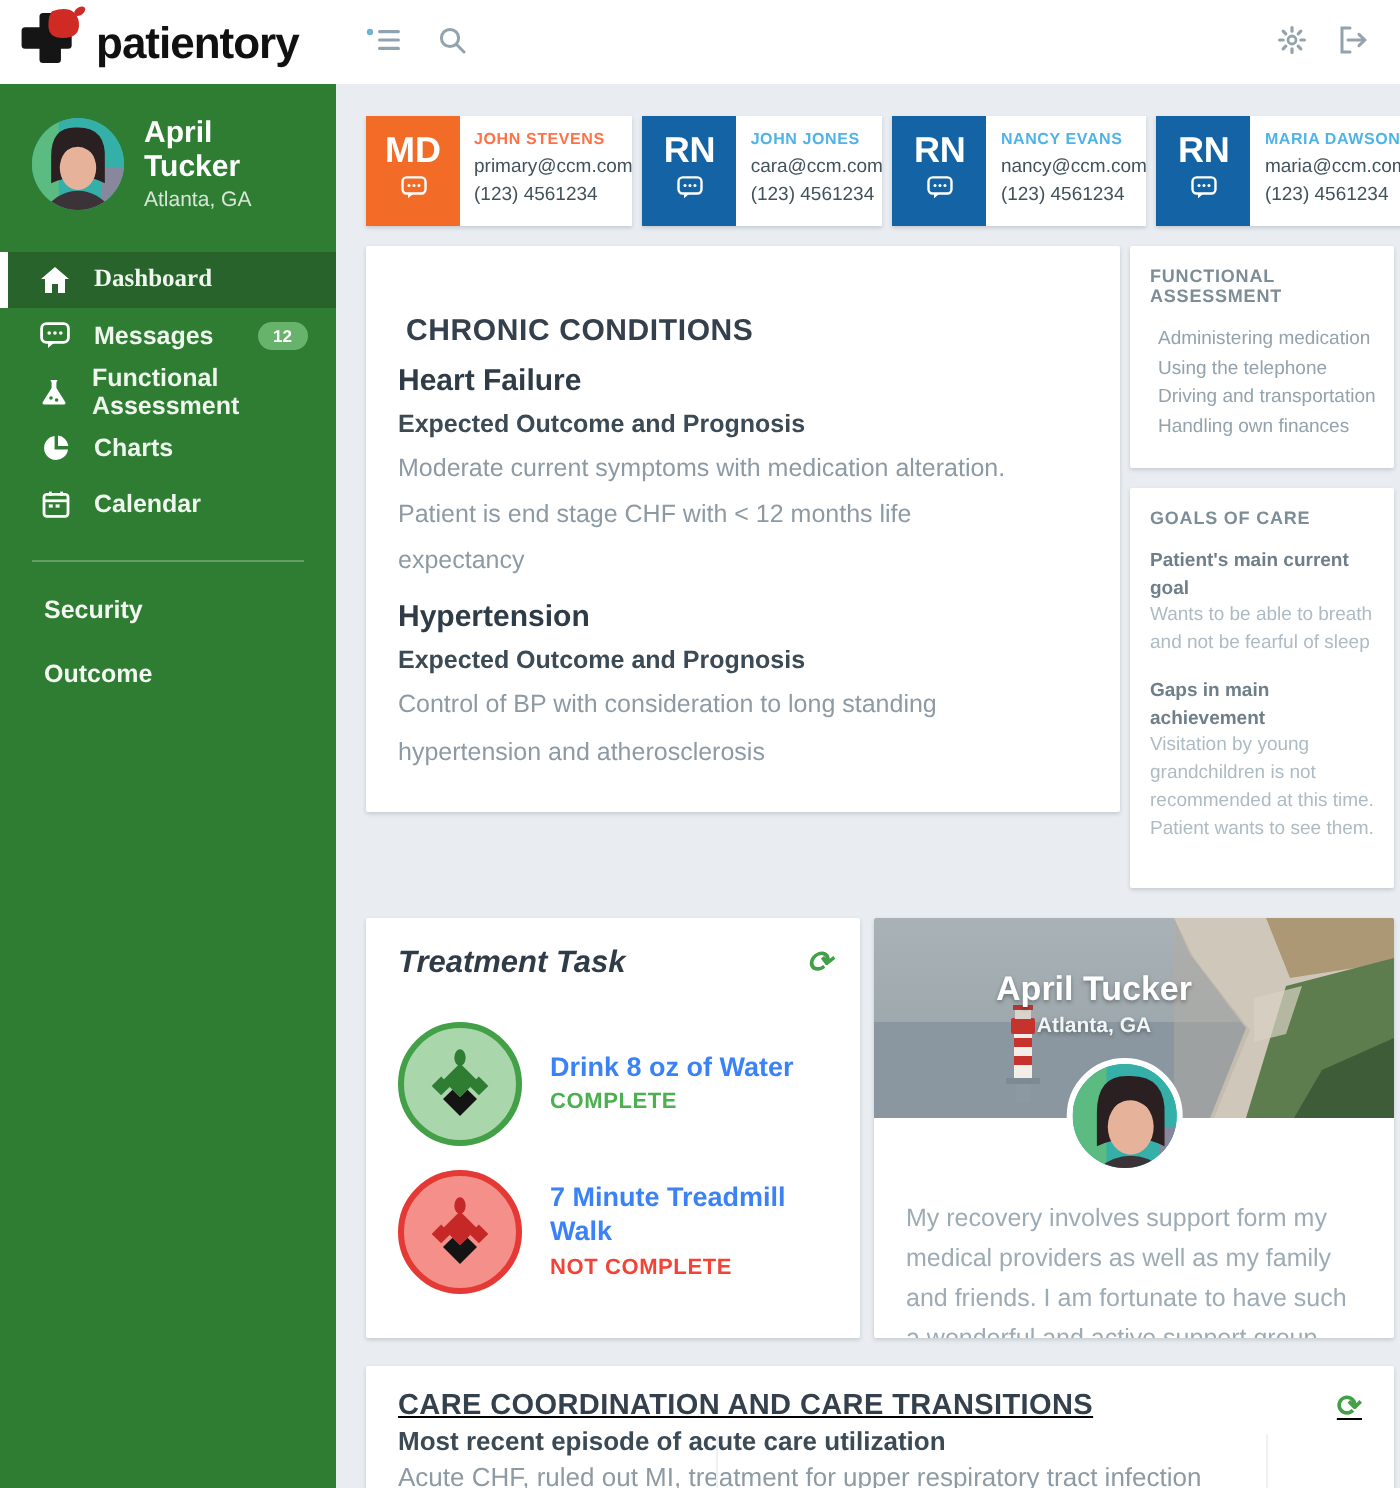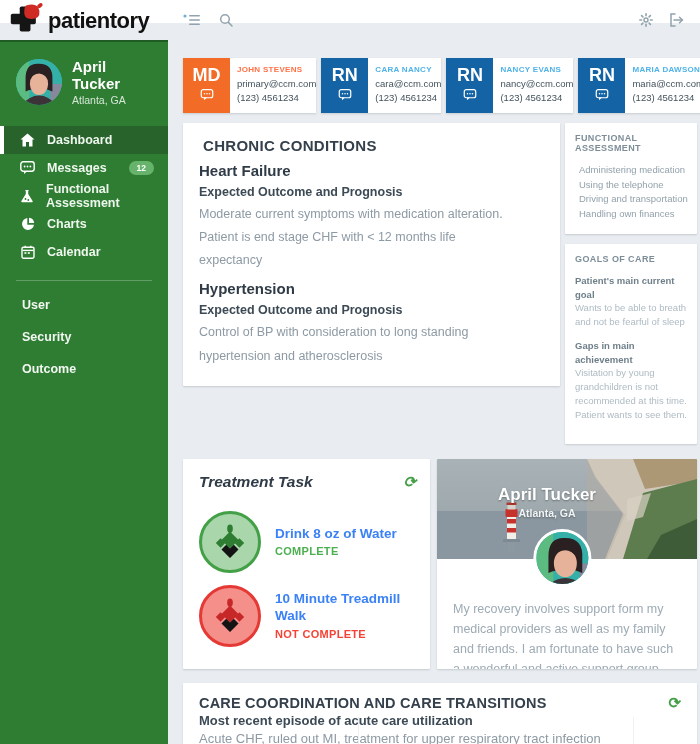--- a/index.html
+++ b/index.html
@@ -1,37 +1,37 @@
 <!DOCTYPE html>
 <html><head>
 <meta charset="utf-8">
 <style>
   * { margin:0; padding:0; box-sizing:border-box; }
   html,body { background:#dfe3e8; }
   body { font-family:"Liberation Sans", sans-serif; }
   .app { position:relative; width:700px; height:744px; background:#e9edf1; overflow:hidden; }
 
   
-  .header { position:absolute; top:0; left:0; width:700px; height:23px; background:#ffffff; z-index:5;text-align:right; }
+  .header { position:absolute; top:0; left:0; width:700px; height:42px; background:#ffffff; z-index:5;text-align:right; }
   .brand { position:absolute; left:8px; top:2px; display:flex; align-items:center; gap:4px; }
   .brand-name { font-size:22px; font-weight:bold; color:#111; letter-spacing:-0.5px; }
   .hdr-icons-left { position:absolute; left:183px; top:0; height:40px; display:flex; align-items:center; gap:18px; }
   .hdr-icons-right { position:absolute; right:16px; top:0; height:40px; display:flex; align-items:center; gap:16px; }
   .hicon { color:#93a3ad; cursor:pointer; display:flex; align-items:center; }
 
   
   .sidebar { position:absolute; top:40px; left:0; width:168px; height:704px; background:#2e7d32; border-top:2px solid #1f5c23; }
   .side-profile { display:flex; align-items:center; gap:10px; padding:16px 10px 14px 16px; }
   .side-avatar { width:46px; height:46px; border-radius:50%; overflow:hidden; flex:0 0 auto; background:#35b0a8; }
   .side-user-name { color:#fff; font-size:15px; font-weight:bold; line-height:1.15; }
   .side-user-loc { color:#d7e6d8; font-size:10.5px; margin-top:1px; }
   .menu { margin-top:6px; }
   .menu-item { position:relative; display:flex; align-items:center; gap:12px; height:28px; padding-left:20px; color:#eef6ee; font-size:12.5px; font-weight:bold; cursor:pointer; }
   .menu-item .micon { width:15px; height:15px; display:flex; align-items:center; justify-content:center; }
-  .menu-item.active { background:#27632b; }
+  .menu-item.active { background:#27632b;font-family:Liberation Serif, serif; }
   .menu-item.active::before { content:""; position:absolute; left:0; top:0; bottom:0; width:4px; background:#ffffff; }
   .badge { margin-left:auto; margin-right:14px; background:#67b36b; color:#fff; font-size:8.5px; font-weight:bold; padding:2px 8px; border-radius:8px; }
   .side-divider { height:1px; background:rgba(255,255,255,0.25); margin:14px 16px 8px 16px; }
   .side-link { display:block; padding:9px 0 9px 22px; color:#f2f7f2; font-size:12.5px; font-weight:bold; cursor:pointer; }
 
   
   .main { position:absolute; left:168px; top:40px; width:532px; height:704px; padding:18px 3px 0 15px; }
   .card { background:#fff; border-radius:1px; box-shadow:0 1px 2px rgba(40,50,60,0.18); }
 
   
@@ -43,21 +43,21 @@
   .contact-left.rn { background:#1464a5; }
   .contact-info { padding:7px 0 0 7px; overflow:hidden; }
   .contact-name { font-size:8px; font-weight:bold; letter-spacing:0.3px; margin-bottom:3px; white-space:nowrap; }
   .contact-name.orange { color:#ff7146; }
   .contact-name.blue { color:#4fb3e8; }
   .contact-line { font-size:9.5px; color:#42525c; line-height:1.45; white-space:nowrap; }
 
   
   .grid-mid { display:flex; gap:5px; align-items:flex-start; margin-bottom:15px; }
   .chronic-card { flex:1; padding:14px 16px 18px 16px; min-height:214px; }
-  .chronic-title { font-size:15px; font-weight:bold; color:#34404c; letter-spacing:0.3px; padding-left:4px; margin-bottom:6px; }
+  .chronic-title { font-size:15px; font-weight:bold; color:#34404c; letter-spacing:0.3px; padding-left:4px; margin-bottom:6px;margin-top:20px; }
   .cond-name { font-size:15px; font-weight:bold; color:#2f3b46; margin-top:8px; }
   .cond-sub { font-size:12.5px; font-weight:bold; color:#3c4a55; margin-top:6px; }
   .cond-text { font-size:12.5px; color:#8d9aa4; line-height:1.85; margin-top:4px; width:310px; }
   .right-col { width:132px; display:flex; flex-direction:column; gap:10px; }
   .mini-card { padding:10px 8px 12px 10px; }
   .mini-title { font-size:9px; font-weight:bold; color:#7d8d98; letter-spacing:0.4px; margin-bottom:10px; }
   .mini-title.center { text-align:left; }
   .mini-item { font-size:9.5px; color:#93a2ac; line-height:1.55; padding-left:4px; }
   .goal-head { font-size:9.5px; font-weight:bold; color:#6e7f8a; line-height:1.45; }
   .goal-text { font-size:9.5px; color:#aebbc3; line-height:1.45; margin-bottom:10px; }
@@ -80,21 +80,21 @@
   .profile-card { flex:1; position:relative; height:210px; overflow:hidden; }
   .cover { position:relative; width:100%; height:100px; }
   .cover svg { display:block; width:100%; height:100px; }
   .cover-name { position:absolute; top:26px; left:0; right:40px; text-align:center; color:#fff; font-size:17px; font-weight:bold; text-shadow:0 1px 2px rgba(0,0,0,0.35); }
   .cover-loc { position:absolute; top:48px; left:0; right:40px; text-align:center; color:#f2f5f5; font-size:10.5px; font-weight:bold; text-shadow:0 1px 2px rgba(0,0,0,0.35); }
   .profile-avatar { position:absolute; top:70px; left:50%; transform:translateX(-58%); width:58px; height:58px; border-radius:50%; border:3px solid #fff; overflow:hidden; background:#35b0a8; z-index:2; }
   .bio { padding:40px 16px 0 16px; font-size:12.5px; color:#9dabb4; line-height:1.6; }
 
   
   .care-card { position:relative; height:146px; padding:12px 16px 0 16px; }
-  .care-title-row { display:flex; align-items:center; justify-content:space-between; }
+  .care-title-row { display:flex; align-items:flex-end; justify-content:space-between;text-decoration:underline; }
   .care-title { font-size:14.5px; font-weight:bold; color:#34404c; letter-spacing:0.2px; }
   .care-head { font-size:13px; font-weight:bold; color:#3c4a55; margin-top:2px; }
   .care-text { font-size:13px; color:#8d9aa4; margin-top:3px; padding-bottom:8px; border-bottom:1px solid #eef1f4; }
   .vline { position:absolute; top:34px; bottom:10px; width:1px; background:#eef1f4; }
   .vline.v1 { left:34%; }
   .vline.v2 { left:87.5%; }
 </style>
 </head>
 <body>
 
@@ -223,21 +223,20 @@
             <line x1="9.8" y1="0.8" x2="9.8" y2="3" stroke="#ffffff" stroke-width="1.4"></line>
             <rect x="3.4" y="7.2" width="2" height="1.6" fill="#ffffff"></rect>
               <rect x="6.8" y="7.2" width="2" height="1.6" fill="#ffffff"></rect>
           </svg>
         </span>
         <span>Calendar</span>
       </div>
     </div>
 
     <div class="side-divider"></div>
-    <span class="side-link">User</span>
     <span class="side-link">Security</span>
     <span class="side-link">Outcome</span>
   </div>
 
   <div class="main">
 
     <div class="contacts-row">
       <div class="contact-card">
         <div class="contact-left md">
           <span class="role">MD</span>
@@ -264,21 +263,21 @@
             <svg width="14" height="12" viewBox="0 0 15 14">
                 <rect x="0.8" y="0.8" width="13.4" height="9.4" rx="2.4" fill="none" stroke="#ffffff" stroke-width="1.4"></rect>
                 <path d="M4 10 L4 13 L7.5 10 Z" fill="#ffffff"></path>
                 <circle cx="4.6" cy="5.5" r="0.9" fill="#ffffff"></circle>
                 <circle cx="7.5" cy="5.5" r="0.9" fill="#ffffff"></circle>
                 <circle cx="10.4" cy="5.5" r="0.9" fill="#ffffff"></circle>
               </svg>
           </span>
         </div>
         <div class="contact-info">
-          <div class="contact-name blue">CARA NANCY</div>
+          <div class="contact-name blue">JOHN JONES</div>
           <div class="contact-line">cara@ccm.com</div>
           <div class="contact-line">(123) 4561234</div>
         </div>
       </div>
       <div class="contact-card">
         <div class="contact-left rn">
           <span class="role">RN</span>
           <span>
             <svg width="14" height="12" viewBox="0 0 15 14">
                 <rect x="0.8" y="0.8" width="13.4" height="9.4" rx="2.4" fill="none" stroke="#ffffff" stroke-width="1.4"></rect>
@@ -374,21 +373,21 @@
           <div class="task-circle bad">
             <svg width="34" height="36" viewBox="0 0 36 38">
               <ellipse cx="18" cy="5" rx="3" ry="4.4" fill="#c62828"></ellipse>
               <polygon points="18,8 27,17 18,26 9,17" fill="#c62828"></polygon>
               <polygon points="8,15 13,20 8,25 3,20" fill="#c62828"></polygon>
               <polygon points="28,15 33,20 28,25 23,20" fill="#c62828"></polygon>
               <path d="M9 27 L14 22 L18 26 L22 22 L27 27 L18 36 Z" fill="#141414"></path>
             </svg>
           </div>
           <div>
-            <div class="task-label">10 Minute Treadmill Walk</div>
+            <div class="task-label">7 Minute Treadmill Walk</div>
             <div class="task-status not-complete">NOT COMPLETE</div>
           </div>
         </div>
       </div>
 
       <div class="card profile-card">
         <div class="cover">
           <svg viewBox="0 0 260 100" preserveAspectRatio="none">
             <defs>
               <linearGradient id="sky" x1="0" y1="0" x2="0" y2="1">

